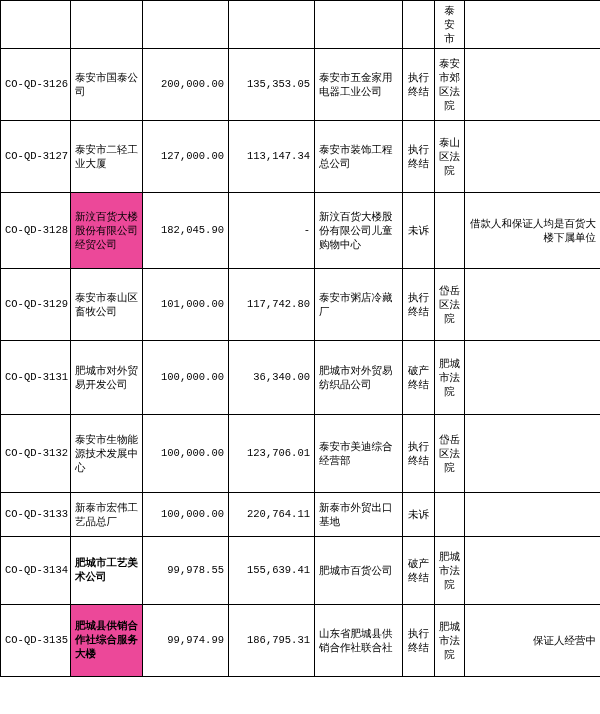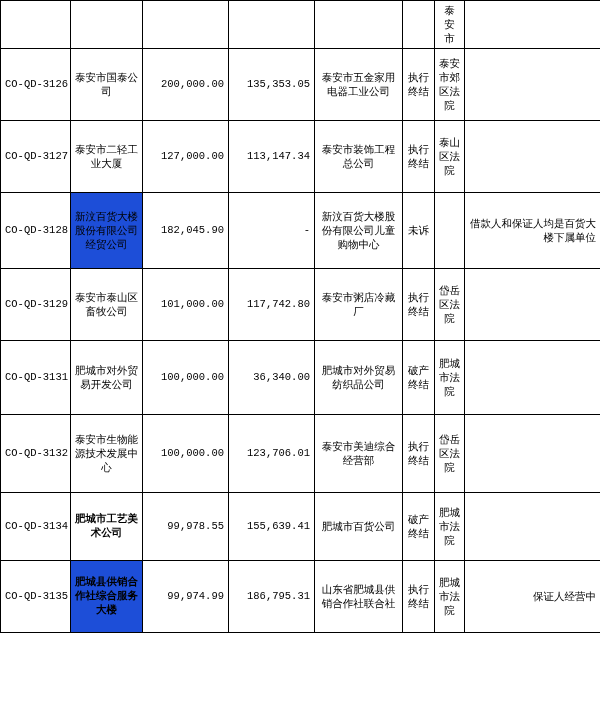--- a/index.html
+++ b/index.html
@@ -45,21 +45,21 @@
   col.c-note   { width: 136px; }
 
   .cell-id {
     font-family: "Liberation Mono", monospace;
     font-size: 10.5px;
     text-align: left;
     letter-spacing: 0px;
     white-space: nowrap;
   }
   .cell-name {
-    text-align: center;
+    text-align: left;
     font-size: 10.5px;
   }
   .cell-num {
     font-family: "Liberation Mono", monospace;
     text-align: right;
     font-size: 10.5px;
     white-space: nowrap;
     padding-right: 6px;
   }
   .cell-dash {
@@ -76,21 +76,21 @@
   .cell-vert {
     text-align: center;
     font-size: 10.5px;
     line-height: 1.15;
   }
   .cell-note {
     text-align: right;
     font-size: 10.5px;
   }
   .hl {
-    background: #1d4ed8;
+    background: #ec4899;
     margin-left: 44px;
   }
   .bold {
     font-weight: bold;
     font-family: Liberation Mono, monospace;
   }
   
   .row-top td {
     height: 18px;
     border-top: none;
@@ -185,20 +185,30 @@
         <td class="cell-id">CO-QD-3132</td>
         <td class="cell-name">泰安市生物能源技术发展中心</td>
         <td class="cell-num">100,000.00</td>
         <td class="cell-num">123,706.01</td>
         <td class="cell-name">泰安市美迪综合经营部</td>
         <td class="cell-center">执行终结</td>
         <td class="cell-vert">岱岳区法院</td>
         <td class="cell-note"></td>
       </tr>
 
+      <tr style="height:44px;">
+        <td class="cell-id">CO-QD-3133</td>
+        <td class="cell-name">新泰市宏伟工艺品总厂</td>
+        <td class="cell-num">100,000.00</td>
+        <td class="cell-num">220,764.11</td>
+        <td class="cell-name">新泰市外贸出口基地</td>
+        <td class="cell-center">未诉</td>
+        <td class="cell-vert"></td>
+        <td class="cell-note"></td>
+      </tr>
 
       <tr style="height:68px;">
         <td class="cell-id">CO-QD-3134</td>
         <td class="cell-name bold">肥城市工艺美术公司</td>
         <td class="cell-num">99,978.55</td>
         <td class="cell-num">155,639.41</td>
         <td class="cell-name">肥城市百货公司</td>
         <td class="cell-center">破产终结</td>
         <td class="cell-vert">肥城市法院</td>
         <td class="cell-note"></td>

